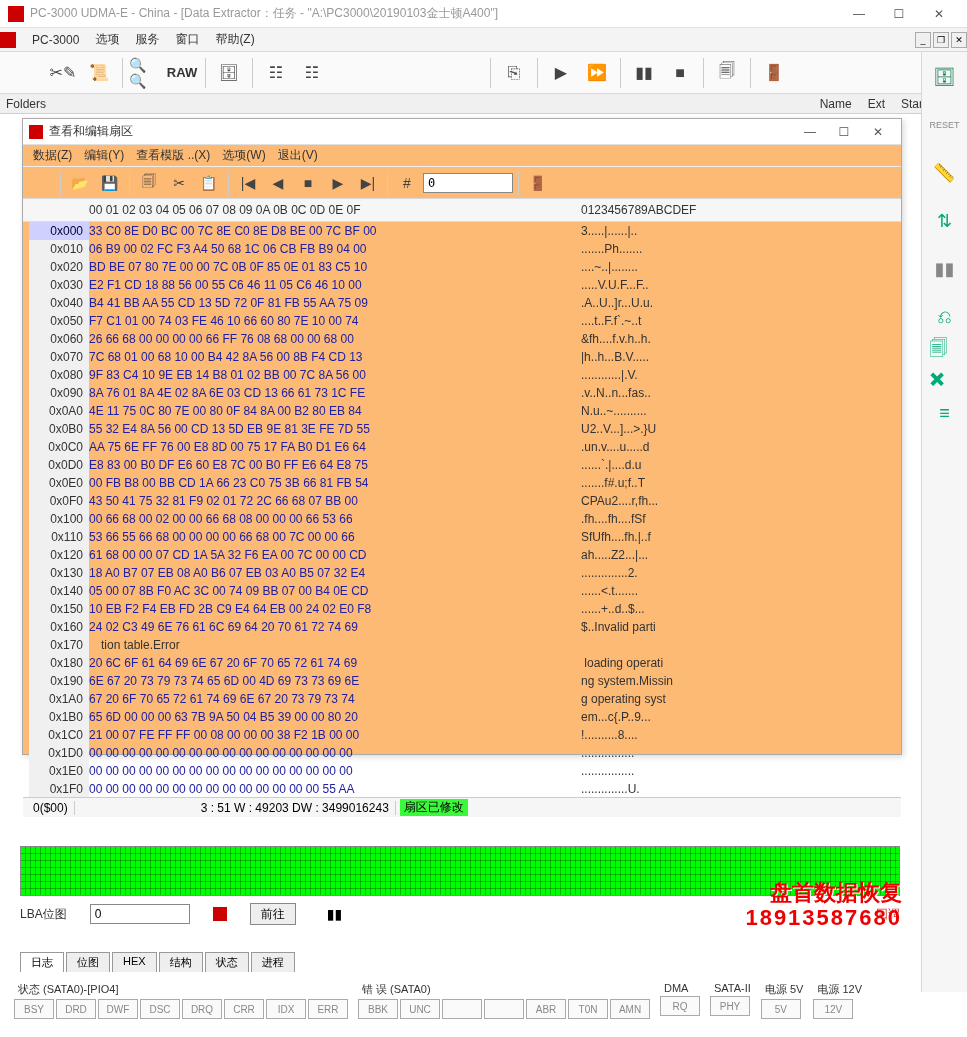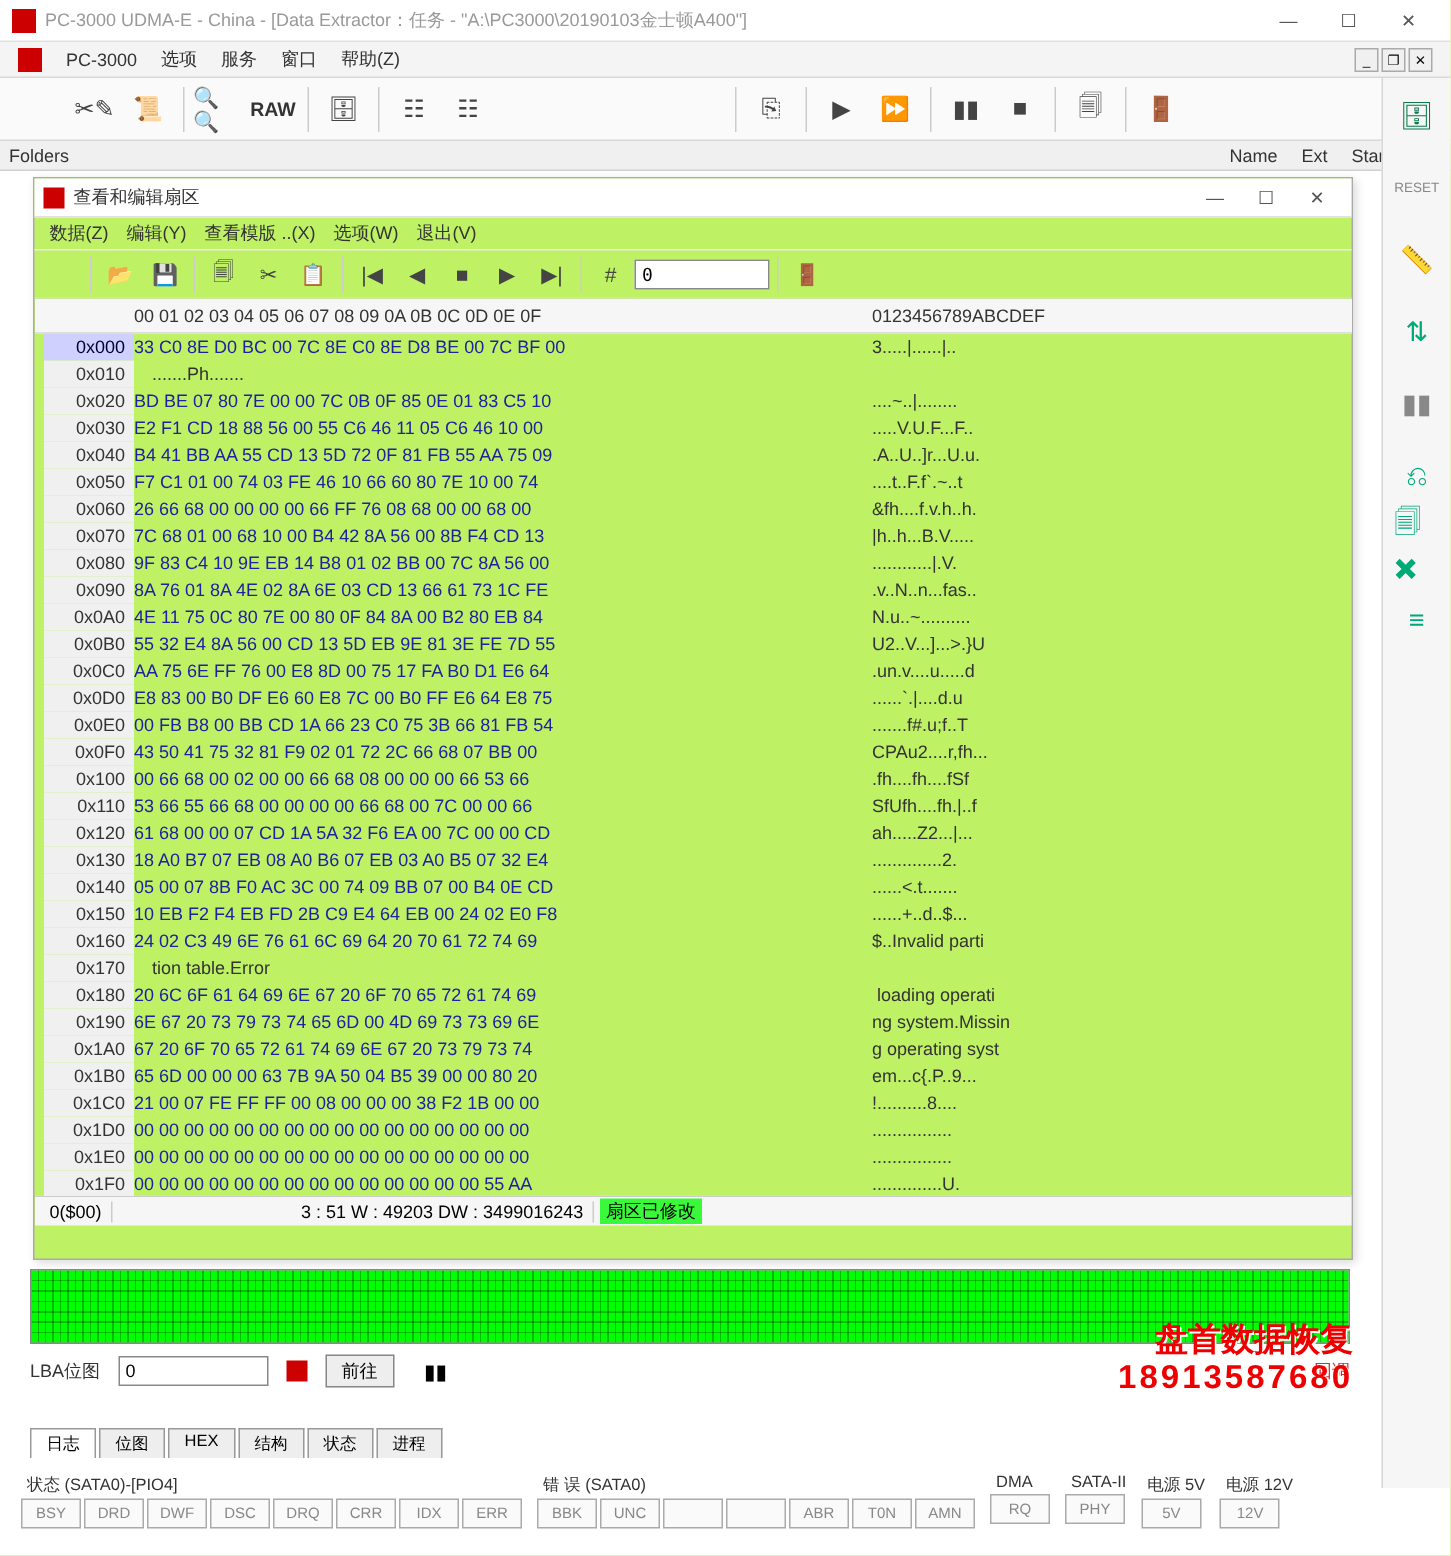--- a/index.html
+++ b/index.html
@@ -4,37 +4,37 @@
 <style>
 * { margin: 0; padding: 0; box-sizing: border-box; font-family: "Microsoft YaHei", "Segoe UI", Tahoma, sans-serif; font-size: 12px; }
 body { background: #fff; width: 967px; height: 1037px; overflow: hidden; position: relative; }
 
 .titlebar { height: 28px; background: #fff; border-bottom: 1px solid #e0e0e0; display: flex; align-items: center; padding: 0 8px; }
 .titlebar .icon-app { width: 16px; height: 16px; background: #c00; margin-right: 6px; display: inline-block; }
 .titlebar .title { flex: 1; color: #999; font-size: 12px; }
 .titlebar .winbtns { display: flex; gap: 0; }
 .titlebar .winbtn { width: 40px; height: 28px; display: flex; align-items: center; justify-content: center; color: #555; cursor: pointer; }
 
-.menubar { height: 24px; background: #f4f4f4; display: flex; align-items: center; padding: 0 12px; border-bottom: 1px solid #d8d8d8; }
+.menubar { height: 24px; background: #f4f4f4; display: flex; align-items: center; padding: 0 0; border-bottom: 1px solid #d8d8d8; }
 .menubar .app-icon { width: 16px; height: 16px; background: #c00; margin-right: 8px; }
 .menubar .menuitem { padding: 2px 8px; cursor: pointer; color: #333; }
 .menubar .mdi-btns { margin-left: auto; display: flex; gap: 2px; }
 .menubar .mdi-btn { width: 16px; height: 16px; border: 1px solid #aaa; display: flex; align-items: center; justify-content: center; font-size: 9px; cursor: pointer; background: #f0f0f0; }
 
 .toolbar { height: 42px; background: #fafafa; border-bottom: 1px solid #d8d8d8; display: flex; align-items: center; padding: 0 4px; gap: 2px; }
 .toolbar .tb { width: 34px; height: 34px; display: flex; align-items: center; justify-content: center; cursor: pointer; color: #444; font-size: 16px; }
 .toolbar .sep { width: 1px; height: 30px; background: #ccc; margin: 0 4px; }
 .toolbar .raw { font-weight: bold; font-size: 13px; color: #333; }
 .toolbar .spacer { flex: 1; }
 
 .folders-bar { height: 20px; background: #f0f0f0; border-bottom: 1px solid #d0d0d0; padding: 0 6px; display: flex; align-items: center; color: #333; }
 .folders-bar .right-cols { margin-left: auto; display: flex; gap: 16px; padding-right: 10px; }
 
 
-.inner-window { position: absolute; left: 22px; top: 118px; width: 880px; height: 722px; background: #bef264; border: 1px solid #aaa; box-shadow: 2px 2px 6px rgba(0,0,0,0.15); }
+.inner-window { position: absolute; left: 22px; top: 118px; width: 880px; height: 637px; background: #fdba74; border: 1px solid #aaa; box-shadow: 2px 2px 6px rgba(0,0,0,0.15); }
 .inner-titlebar { height: 26px; background: #fff; display: flex; align-items: center; padding: 0 6px; border-bottom: 1px solid #e0e0e0; }
 .inner-titlebar .icon-app { width: 14px; height: 14px; background: #c00; margin-right: 6px; }
 .inner-titlebar .title { flex: 1; color: #333; }
 .inner-titlebar .winbtn { width: 34px; height: 24px; display: flex; align-items: center; justify-content: center; color: #555; }
 .inner-menubar { height: 22px; display: flex; align-items: center; padding: 0 4px; border-bottom: 1px solid #eee; }
 .inner-menubar .menuitem { padding: 2px 6px; color: #333; cursor: pointer; }
 .inner-toolbar { height: 32px; border-bottom: 1px solid #d8d8d8; display: flex; align-items: center; padding: 0 4px; gap: 2px; }
 .inner-toolbar .tb { width: 28px; height: 28px; display: flex; align-items: center; justify-content: center; cursor: pointer; color: #444; font-size: 14px; }
 .inner-toolbar .sep { width: 1px; height: 24px; background: #ccc; margin: 0 3px; }
 .inner-toolbar input { width: 90px; height: 20px; border: 1px solid #888; padding: 0 4px; font-family: monospace; }
@@ -50,21 +50,21 @@
 .hex-row .hex { width: 480px; color: #2020a0; }
 .hex-row .ascii { padding-left: 12px; color: #333; }
 
 .inner-status { height: 20px; border-top: 1px solid #ccc; display: flex; align-items: center; font-size: 11px; padding: 0 4px; background: #f6f6f6; }
 .inner-status .seg { padding: 0 6px; border-right: 1px solid #ccc; }
 .inner-status .mod { background: #3af93a; padding: 0 4px; margin-left: 4px; }
 
 
 .map-area { position: absolute; left: 20px; top: 846px; width: 880px; }
 .map-green { height: 50px; border: 1px solid #888; background: repeating-linear-gradient(90deg, #0f0 0 4px, #0b0 4px 5px), repeating-linear-gradient(0deg, #0f0 0 6px, #0b0 6px 7px); background-blend-mode: multiply; }
-.lba-bar { height: 28px; display: flex; align-items: center; gap: 12px; margin-top: 4px; }
+.lba-bar { height: 28px; display: flex; align-items: center; gap: 23px; margin-top: 4px; }
 .lba-bar label { color: #333; }
 .lba-bar input { width: 100px; height: 20px; border: 1px solid #888; padding: 0 4px; }
 .lba-bar button { height: 22px; padding: 0 10px; border: 1px solid #888; background: #eee; cursor: pointer; }
 .lba-bar .rec { width: 14px; height: 14px; background: #c00; display: inline-block; }
 
 
 .tabs { position: absolute; left: 20px; top: 952px; display: flex; gap: 2px; }
 .tabs .tab { border: 1px solid #999; border-bottom: none; padding: 2px 10px; background: #eee; cursor: pointer; font-size: 11px; }
 .tabs .tab.active { background: #fff; }
 
@@ -196,21 +196,21 @@
     <div class="tb">🚪</div>
   </div>
   <div class="hex-area">
     <div class="hex-header">
       <span class="addr-spc"></span>
       <span class="hexcols">00 01 02 03 04 05 06 07 08 09 0A 0B 0C 0D 0E 0F</span>
       <span class="asciihead">0123456789ABCDEF</span>
     </div>
     <div id="hex-rows">
         <div class="hex-row sel"><span class="addr">0x000</span><span class="hex">33 C0 8E D0 BC 00 7C 8E C0 8E D8 BE 00 7C BF 00</span><span class="ascii">3.....|......|..</span></div>
-        <div class="hex-row"><span class="addr">0x010</span><span class="ascii">.......Ph.......</span></div>
+        <div class="hex-row"><span class="addr">0x010</span><span class="hex">06 B9 00 02 FC F3 A4 50 68 1C 06 CB FB B9 04 00</span><span class="ascii">.......Ph.......</span></div>
         <div class="hex-row"><span class="addr">0x020</span><span class="hex">BD BE 07 80 7E 00 00 7C 0B 0F 85 0E 01 83 C5 10</span><span class="ascii">....~..|........</span></div>
         <div class="hex-row"><span class="addr">0x030</span><span class="hex">E2 F1 CD 18 88 56 00 55 C6 46 11 05 C6 46 10 00</span><span class="ascii">.....V.U.F...F..</span></div>
         <div class="hex-row"><span class="addr">0x040</span><span class="hex">B4 41 BB AA 55 CD 13 5D 72 0F 81 FB 55 AA 75 09</span><span class="ascii">.A..U..]r...U.u.</span></div>
         <div class="hex-row"><span class="addr">0x050</span><span class="hex">F7 C1 01 00 74 03 FE 46 10 66 60 80 7E 10 00 74</span><span class="ascii">....t..F.f`.~..t</span></div>
         <div class="hex-row"><span class="addr">0x060</span><span class="hex">26 66 68 00 00 00 00 66 FF 76 08 68 00 00 68 00</span><span class="ascii">&amp;fh....f.v.h..h.</span></div>
         <div class="hex-row"><span class="addr">0x070</span><span class="hex">7C 68 01 00 68 10 00 B4 42 8A 56 00 8B F4 CD 13</span><span class="ascii">|h..h...B.V.....</span></div>
         <div class="hex-row"><span class="addr">0x080</span><span class="hex">9F 83 C4 10 9E EB 14 B8 01 02 BB 00 7C 8A 56 00</span><span class="ascii">............|.V.</span></div>
         <div class="hex-row"><span class="addr">0x090</span><span class="hex">8A 76 01 8A 4E 02 8A 6E 03 CD 13 66 61 73 1C FE</span><span class="ascii">.v..N..n...fas..</span></div>
         <div class="hex-row"><span class="addr">0x0A0</span><span class="hex">4E 11 75 0C 80 7E 00 80 0F 84 8A 00 B2 80 EB 84</span><span class="ascii">N.u..~..........</span></div>
         <div class="hex-row"><span class="addr">0x0B0</span><span class="hex">55 32 E4 8A 56 00 CD 13 5D EB 9E 81 3E FE 7D 55</span><span class="ascii">U2..V...]...&gt;.}U</span></div>

